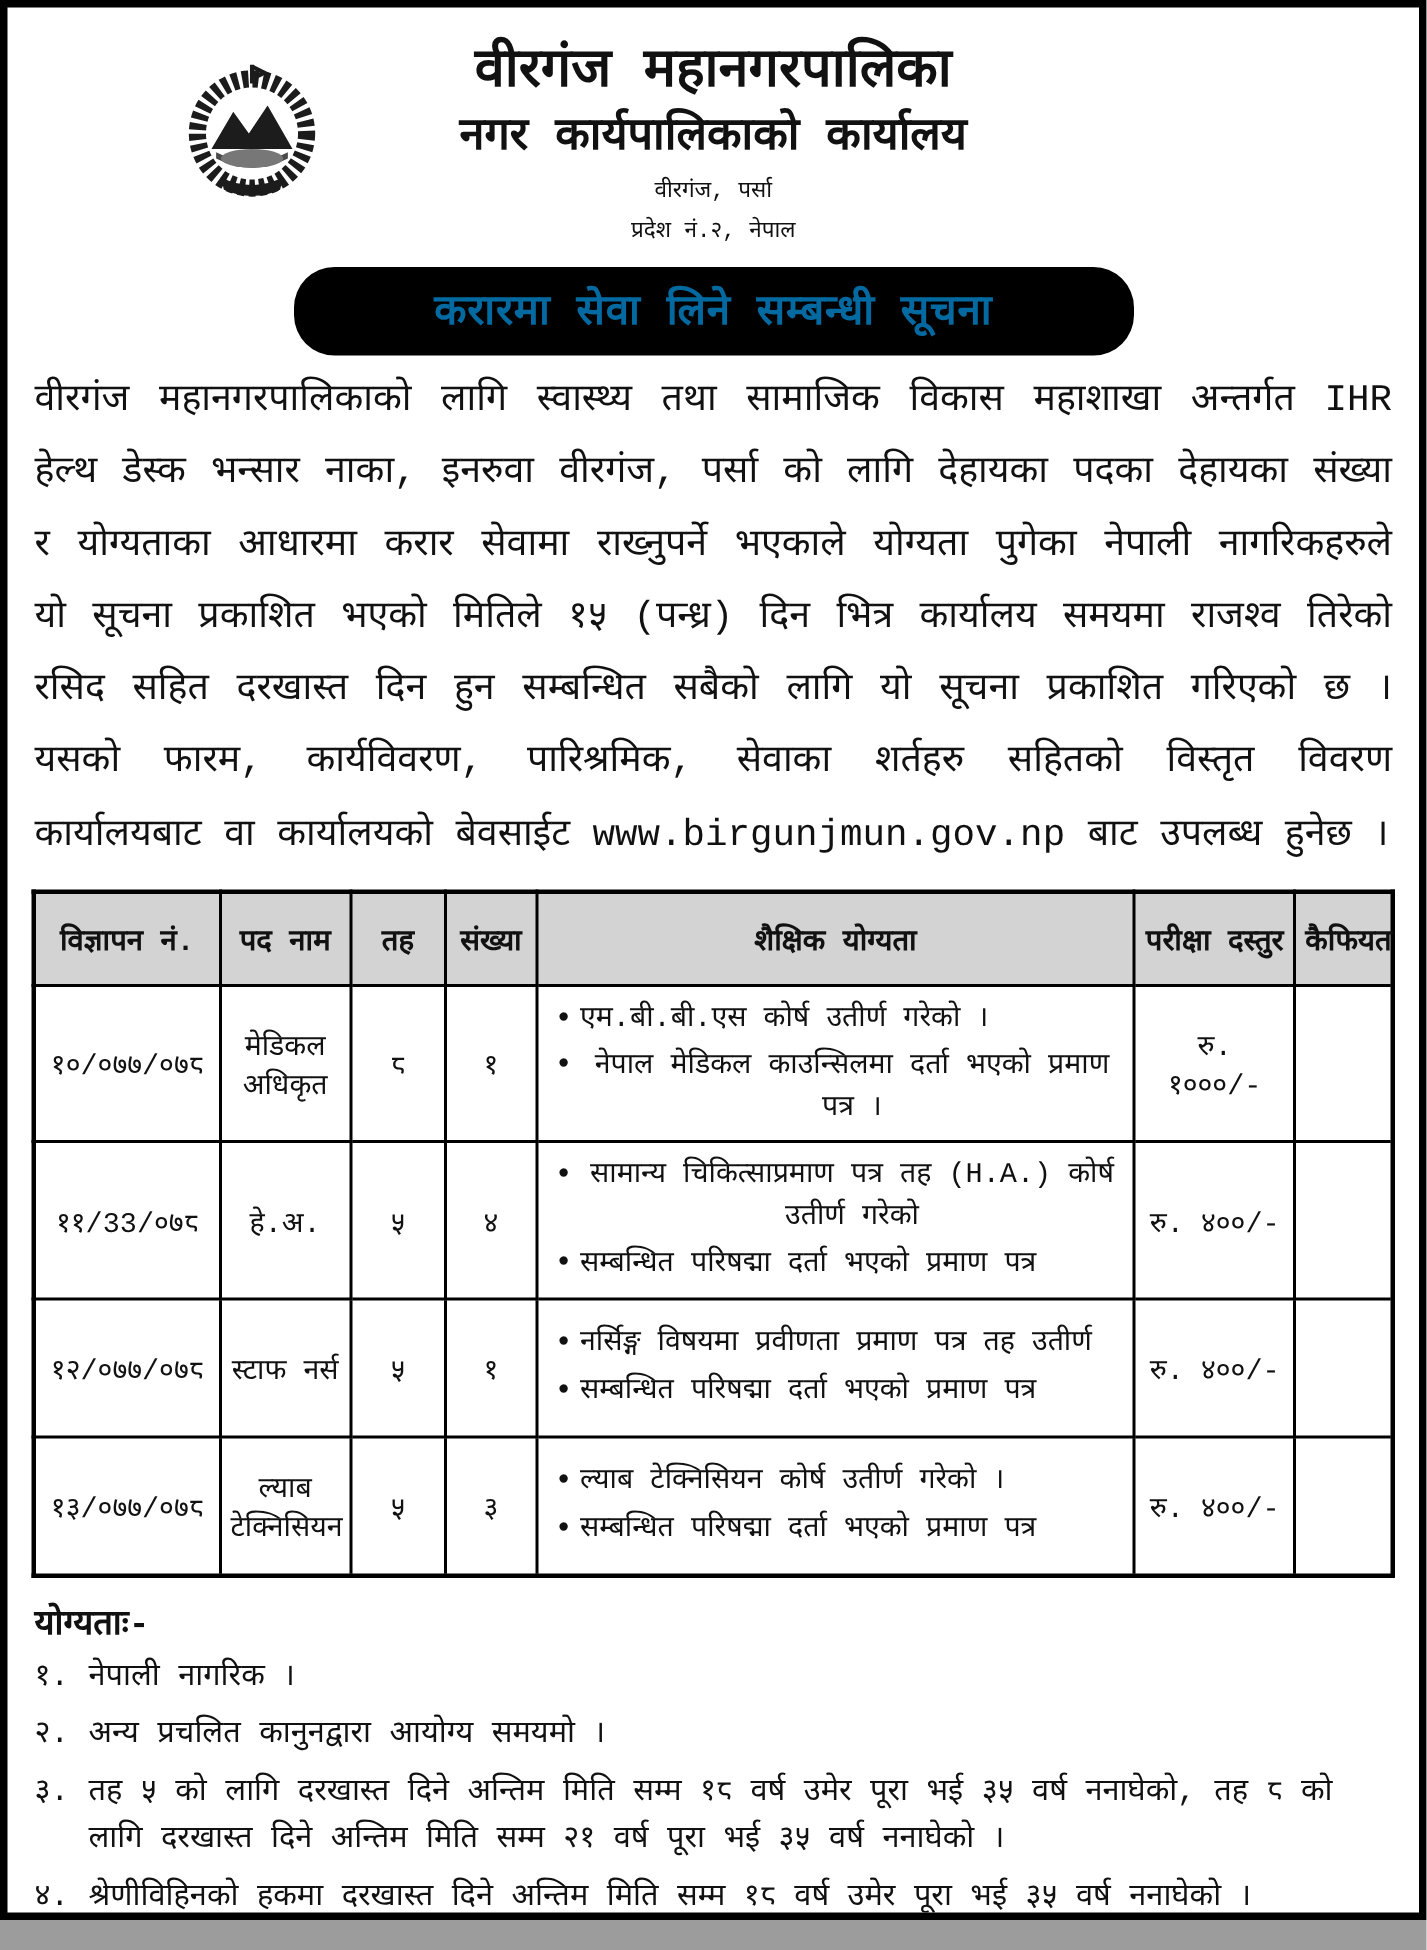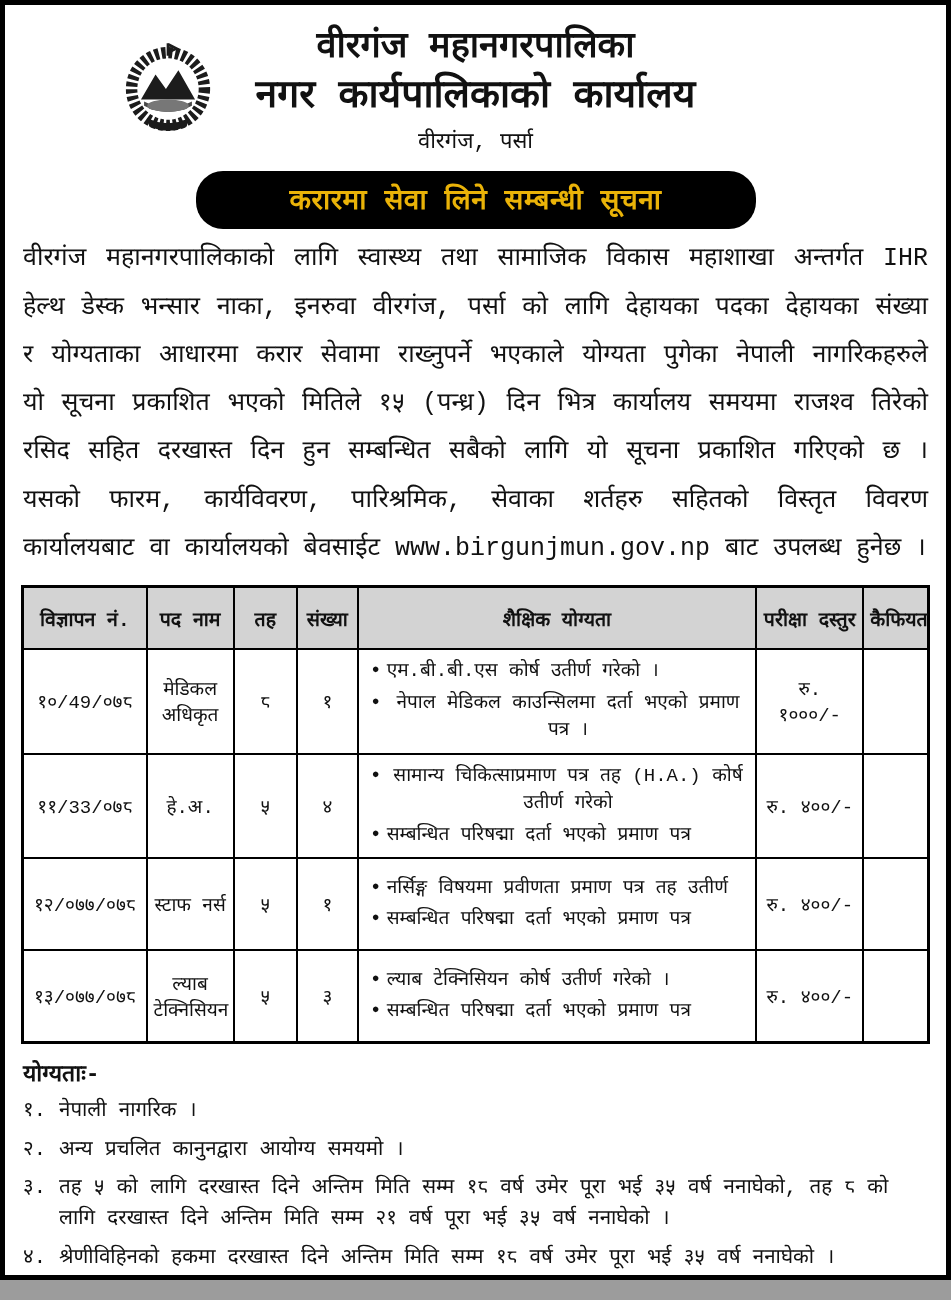--- a/index.html
+++ b/index.html
@@ -12,25 +12,25 @@
     border:5px solid #000;
     font-family:Liberation Mono, monospace;
     color:#111;
     padding:10px 16px 10px 16px;
     overflow:hidden;
   }
   
   .hdr{position:relative;text-align:center;}
   .logo{position:absolute;left:86px;top:12px;width:122px;height:104px;}
   .org-name{font-size:36px;font-weight:bold;margin:10px 0 4px;line-height:1.25;}
-  .office-name{font-size:39px;font-weight:bold;margin:2px 0 8px;line-height:1.2;}
-  .hdr-line{font-size:22px;margin:7px 0;line-height:1.3;}
+  .office-name{font-size:30px;font-weight:bold;margin:2px 0 8px;line-height:1.2;}
+  .hdr-line{font-size:15px;margin:7px 0;line-height:1.3;}
   .banner{
     width:560px;margin:14px auto 6px;
-    background:#000;color:#eab308;
+    background:#000;color:#0369a1;
     font-size:28px;font-weight:bold;text-align:center;
     padding:8px 0 12px;letter-spacing:.5px;border-radius:27px;
   }
   .pub-date{text-align:center;font-size:21px;margin:8px 0 10px;}
   
   .intro{
     font-size:25px;line-height:1.93;text-align:justify;
     margin:4px 2px 12px 2px;
   }
   
@@ -80,20 +80,21 @@
         <path d="M24 60 L38 36 L48 50 L60 32 L76 60 Z" fill="#1c1c1c"></path>
         <path d="M27 62 Q50 74 73 62 L73 66 Q50 78 27 66 Z" fill="#4a4a4a"></path>
         <ellipse cx="50" cy="66" rx="20" ry="6" fill="#777"></ellipse>
         <path d="M30 78 Q50 88 70 78 L68 86 Q50 94 32 86 Z" fill="#1c1c1c"></path>
         <path d="M50 6 L50 18 M50 7 L58 11 L50 15" stroke="#1c1c1c" stroke-width="2.6" fill="none"></path>
       </svg>
     </div>
     <div class="org-name">वीरगंज महानगरपालिका</div>
     <div class="office-name">नगर कार्यपालिकाको कार्यालय</div>
     <div class="hdr-line">वीरगंज, पर्सा</div>
+    <div class="hdr-line">प्रदेश नं.२, नेपाल</div>
   </div>
 
   <div class="banner">
     <span>करारमा सेवा लिने सम्बन्धी सूचना</span>
   </div>
 
 
   <p class="intro">वीरगंज महानगरपालिकाको लागि स्वास्थ्य तथा सामाजिक विकास महाशाखा अन्तर्गत IHR हेल्थ डेस्क भन्सार नाका,  इनरुवा वीरगंज, पर्सा को लागि देहायका पदका देहायका संख्या र योग्यताका आधारमा करार सेवामा राख्नुपर्ने भएकाले योग्यता पुगेका नेपाली नागरिकहरुले यो सूचना प्रकाशित भएको मितिले १५ (पन्ध्र) दिन भित्र कार्यालय समयमा राजश्व तिरेको रसिद सहित दरखास्त दिन हुन सम्बन्धित सबैको लागि यो सूचना प्रकाशित गरिएको छ । यसको फारम,  कार्यविवरण, पारिश्रमिक, सेवाका शर्तहरु सहितको विस्तृत विवरण कार्यालयबाट वा कार्यालयको बेवसाईट www.birgunjmun.gov.np बाट उपलब्ध हुनेछ ।</p>
 
   <table class="vac">
@@ -112,21 +113,21 @@
         <th>पद नाम</th>
         <th>तह</th>
         <th>संख्या</th>
         <th>शैक्षिक योग्यता</th>
         <th>परीक्षा दस्तुर</th>
         <th>कैफियत</th>
       </tr>
     </thead>
     <tbody>
       <tr>
-        <td>१०/49/०७८</td>
+        <td>१०/०७७/०७८</td>
         <td>मेडिकल अधिकृत</td>
         <td>८</td>
         <td>१</td>
         <td class="qual">
           <div class="qline">
               <span class="bullet">●</span>
               <span>एम.बी.बी.एस कोर्ष उतीर्ण गरेको ।</span>
             </div>
           <div class="qline">
               <span class="bullet">●</span>

